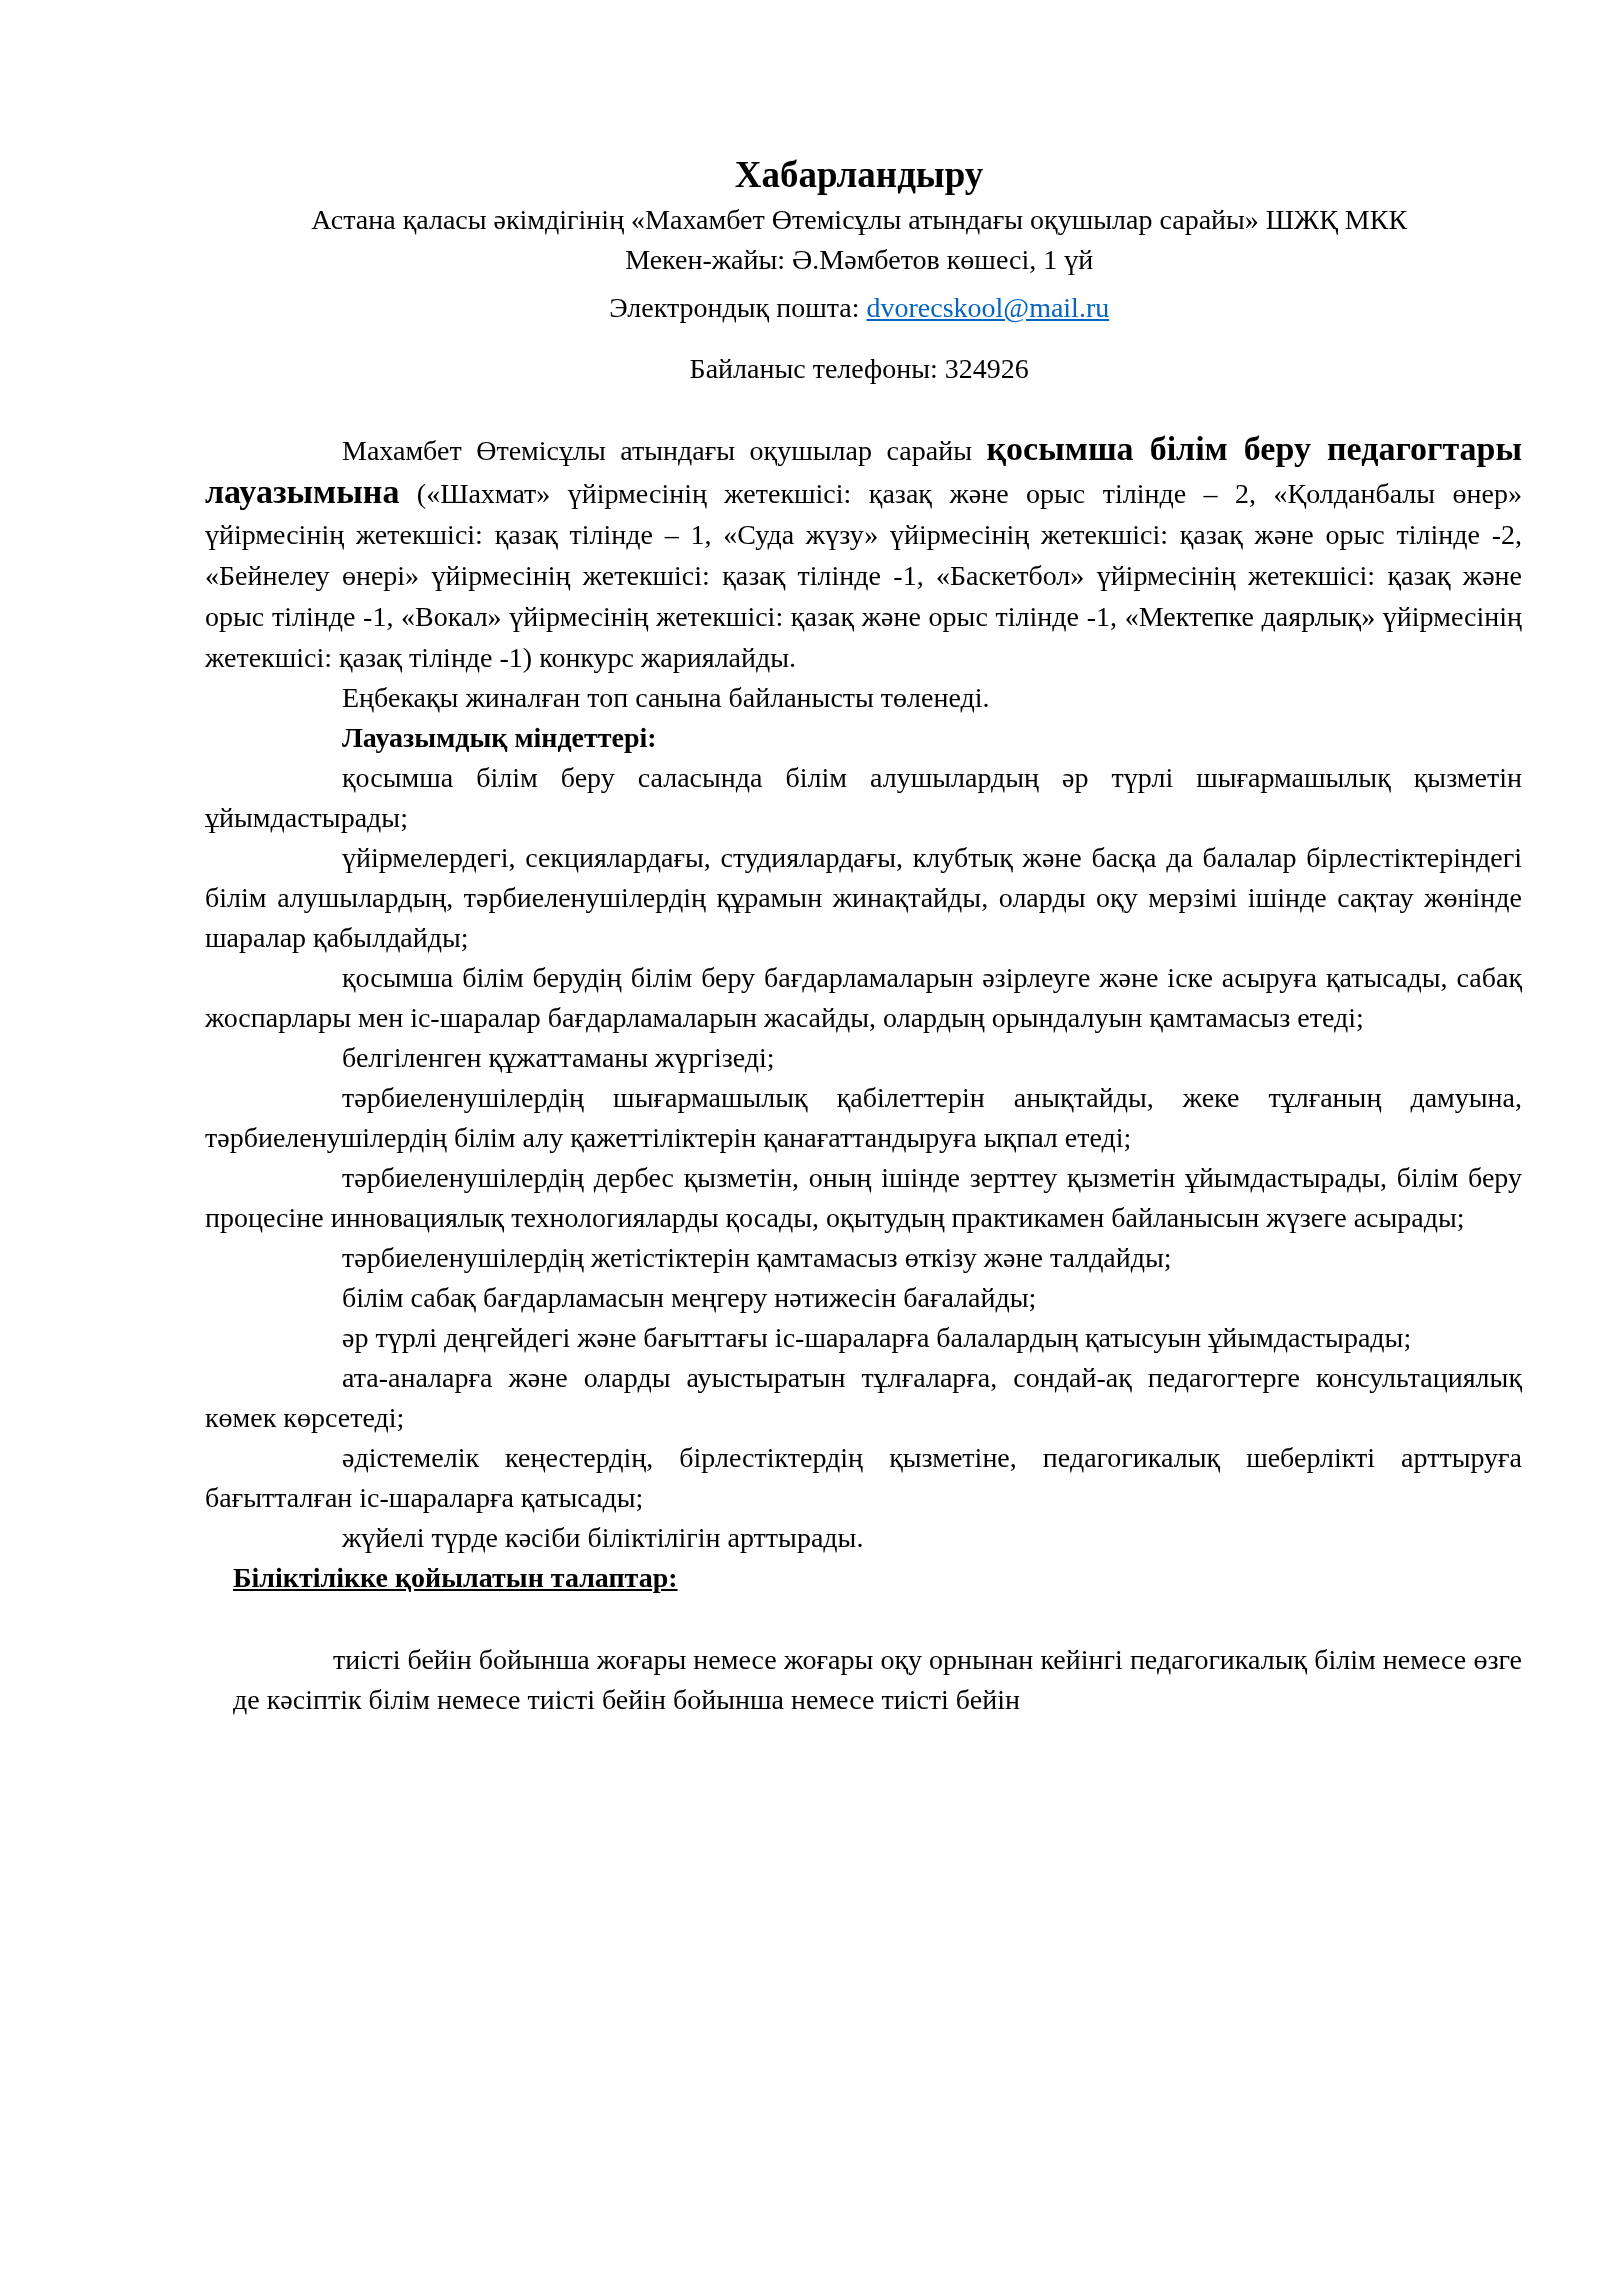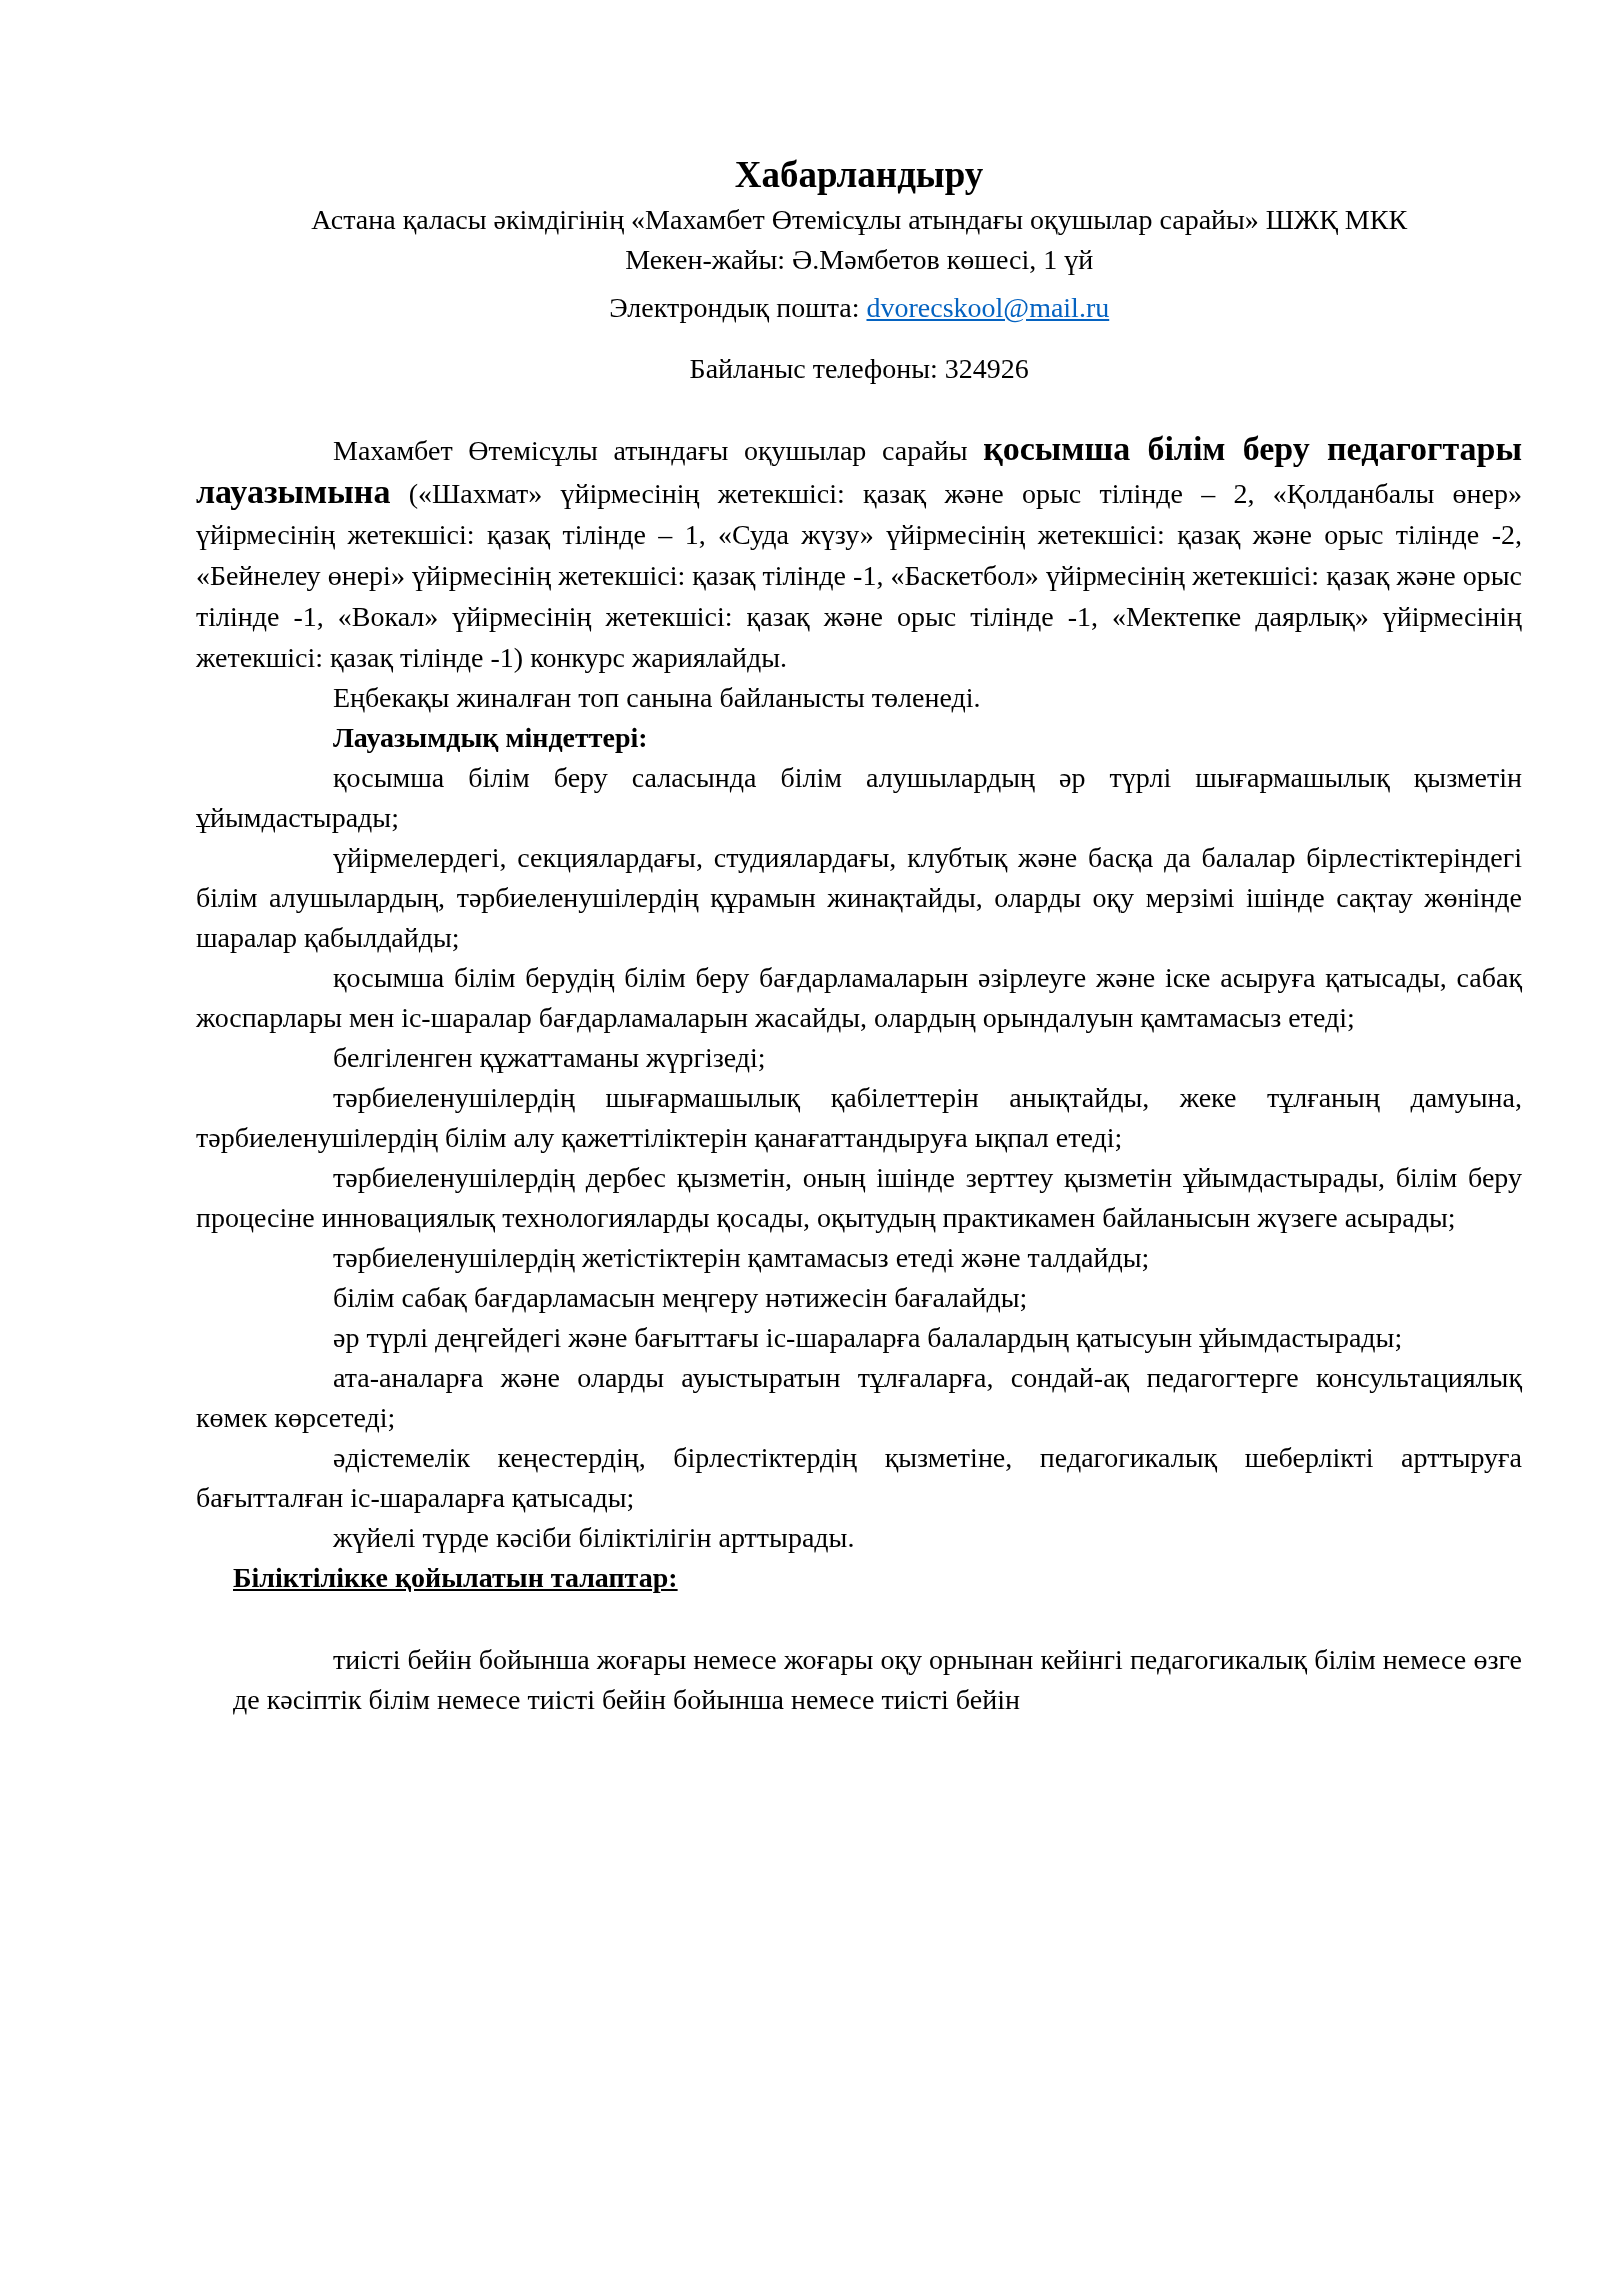--- a/index.html
+++ b/index.html
@@ -14,21 +14,21 @@
     text-align: center; font-weight: bold; font-size: 37px; line-height: 45px; margin-top: 36px;
   }
   .center { position: absolute; left: -9.8px; width: 1346px; text-align: center; margin-top: 8px; }
   .org { top: 192px; }
   .addr { top: 232px; }
   .email { top: 280px; }
   .phone { top: 341px; }
   .email-link { color: #0563c1; text-decoration: underline; }
   .body-block { position: absolute; left: 0; top: 428px; width: 1326px; }
   p { margin: 0; text-align: justify; }
-  .indent { text-indent: 137px; }
+  .indent { text-indent: 137px; margin-left: 9px; }
   .intro { line-height: 41px; }
   .intro .big { font-weight: bold; font-size: 34px; }
   .h-bold { font-weight: bold; }
   .qual-head { margin-left: 37px; font-weight: bold; margin-top: 0; text-decoration: underline; }
   .gap { height: 42px; }
   .qual-text { text-indent: 100px; padding-left: 37px; }
 </style>
 </head>
 <body>
 
@@ -47,21 +47,21 @@
 
     <p class="indent">Еңбекақы  жиналған топ санына байланысты төленеді.</p>
     <p class="indent h-bold">Лауазымдық міндеттері:</p>
 
     <p class="indent">қосымша білім беру саласында білім алушылардың әр түрлі шығармашылық қызметін ұйымдастырады;</p>
     <p class="indent">үйірмелердегі, секциялардағы, студиялардағы, клубтық және басқа да балалар бірлестіктеріндегі білім алушылардың, тәрбиеленушілердің құрамын жинақтайды, оларды оқу мерзімі ішінде сақтау жөнінде шаралар қабылдайды;</p>
     <p class="indent"> қосымша білім берудің білім беру бағдарламаларын әзірлеуге және іске асыруға қатысады, сабақ жоспарлары мен іс-шаралар бағдарламаларын жасайды, олардың орындалуын қамтамасыз етеді;</p>
     <p class="indent"> белгіленген құжаттаманы жүргізеді;</p>
     <p class="indent"> тәрбиеленушілердің шығармашылық қабілеттерін анықтайды, жеке тұлғаның дамуына, тәрбиеленушілердің білім алу қажеттіліктерін қанағаттандыруға ықпал етеді;</p>
     <p class="indent">тәрбиеленушілердің дербес қызметін, оның ішінде зерттеу қызметін ұйымдастырады, білім беру процесіне инновациялық технологияларды қосады, оқытудың практикамен байланысын жүзеге асырады;</p>
-    <p class="indent">тәрбиеленушілердің жетістіктерін қамтамасыз етеді және талдайды;</p>
+    <p class="indent">тәрбиеленушілердің жетістіктерін қамтамасыз өткізу және талдайды;</p>
     <p class="indent">білім сабақ бағдарламасын меңгеру нәтижесін бағалайды;</p>
     <p class="indent">әр түрлі деңгейдегі және бағыттағы іс-шараларға балалардың қатысуын ұйымдастырады;</p>
     <p class="indent">ата-аналарға және оларды ауыстыратын тұлғаларға, сондай-ақ педагогтерге консультациялық көмек көрсетеді;</p>
     <p class="indent">әдістемелік кеңестердің, бірлестіктердің қызметіне, педагогикалық шеберлікті арттыруға бағытталған іс-шараларға қатысады;</p>
     <p class="indent">жүйелі түрде кәсіби біліктілігін арттырады.</p>
 
     <p class="qual-head">Біліктілікке қойылатын талаптар:</p>
     <div class="gap"></div>
     <p class="qual-text">тиісті бейін бойынша жоғары немесе жоғары оқу орнынан кейінгі педагогикалық білім немесе өзге де кәсіптік білім немесе тиісті бейін бойынша немесе тиісті бейін</p>
   </div>

